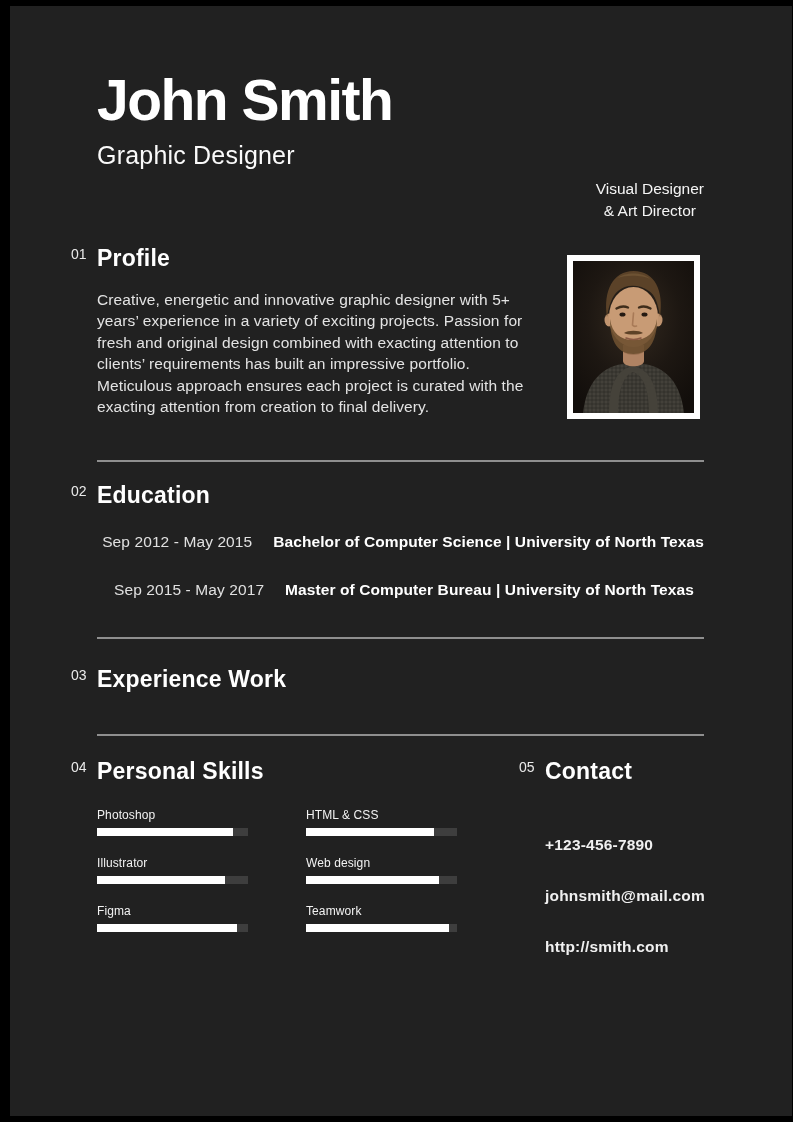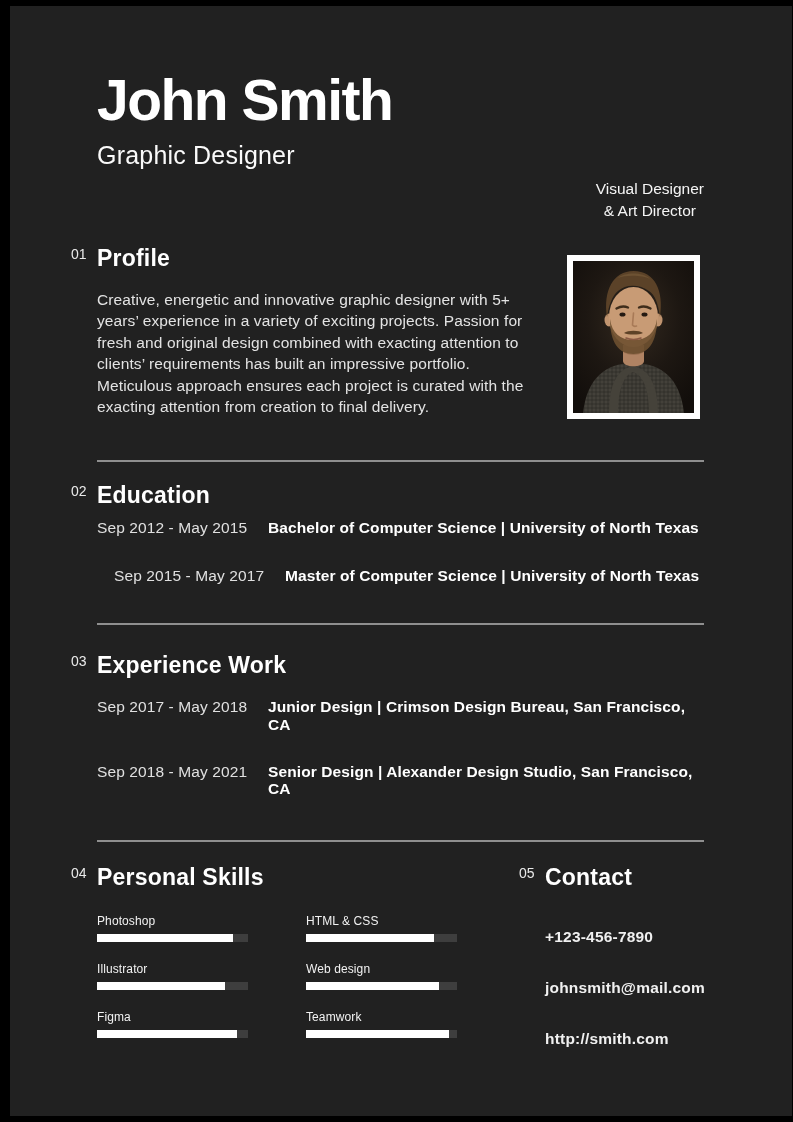--- a/index.html
+++ b/index.html
@@ -64,38 +64,38 @@
   .rule-1 { margin-top: 42px; }
   .rule-2 { margin-top: 38px; }
   .rule-3 { margin-top: 42px; }
 
   
   .sec-edu .sec-head { margin-top: 21px; }
   .sec-exp .sec-head { margin-top: 28px; }
   .row { display: flex; font-size: 15.5px; line-height: 1.15; }
   .row .dates { width: 171px; flex: none; color: #e0e0e0; font-weight: normal; letter-spacing: 0.1px; }
   .row .detail { color: #fff; font-weight: bold; letter-spacing: 0.1px; }
-  .sec-edu .row:first-of-type { margin-top: 11px; }
+  .sec-edu .row:first-of-type { margin-top: 25px; justify-content: flex-end; }
   .sec-edu .row + .row { margin-top: 30px; margin-left: 17px; }
   .sec-exp .row:first-of-type { margin-top: 20px; }
   .sec-exp .row + .row { margin-top: 29px; }
 
   
   .bottom { display: flex; margin-top: 23px; }
   .sec-skills { width: 360px; flex: none; }
   .skills-grid {
     margin-top: 24px;
     display: grid; grid-template-columns: 151px 151px;
     column-gap: 58px; row-gap: 20px;
   }
   .skill-label { display: block; font-size: 12px; color: #f2f2f2; letter-spacing: 0.1px; }
   .bar-track { margin-top: 6px; width: 151px; height: 8px; background: #3e3e3e; }
   .bar-fill { height: 8px; background: #fff; }
   .sec-contact { margin-left: 88px; }
-  .contact-list { margin-top: 38px; }
+  .contact-list { margin-top: 52px; }
   .contact-item { font-size: 15.5px; font-weight: bold; color: #f0f0f0; letter-spacing: 0.2px; }
   .contact-item + .contact-item { margin-top: 33px; }
 </style>
 </head>
 <body>
 
 <div class="page">
   <div class="content">
 
     <header class="header">
@@ -125,44 +125,32 @@
       </div>
       <div>
 
           <div class="row">
             <span class="dates">Sep 2012 - May 2015</span>
             <span class="detail">Bachelor of Computer Science | University of North Texas</span>
           </div>
 
           <div class="row">
             <span class="dates">Sep 2015 - May 2017</span>
-            <span class="detail">Master of Computer Science | University of North Texas</span>
+            <span class="detail">Master of Computer Bureau | University of North Texas</span>
           </div>
         </div>
     </section>
 
     <hr class="rule rule-2">
 
     <section class="sec-exp">
       <div class="sec-head">
         <span class="sec-num">03</span>
         <h2 class="sec-title">Experience Work</h2>
       </div>
-      <div>
-
-          <div class="row">
-            <span class="dates">Sep 2017 - May 2018</span>
-            <span class="detail">Junior Design | Crimson Design Bureau, San Francisco, CA</span>
-          </div>
-
-          <div class="row">
-            <span class="dates">Sep 2018 - May 2021</span>
-            <span class="detail">Senior Design | Alexander Design Studio, San Francisco, CA</span>
-          </div>
-        </div>
     </section>
 
     <hr class="rule rule-3">
 
     <div class="bottom">
 
       <section class="sec-skills">
         <div class="sec-head">
           <span class="sec-num">04</span>
           <h2 class="sec-title">Personal Skills</h2>

